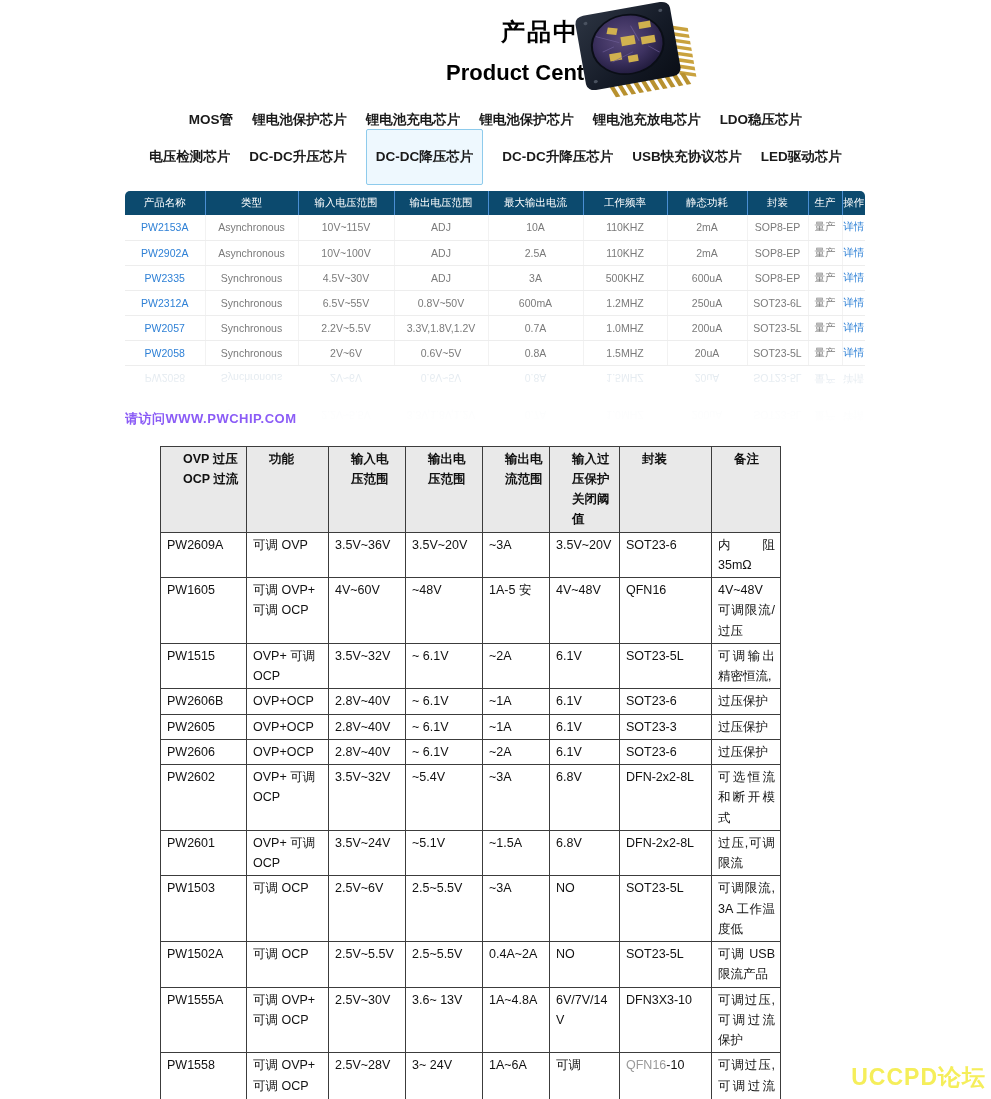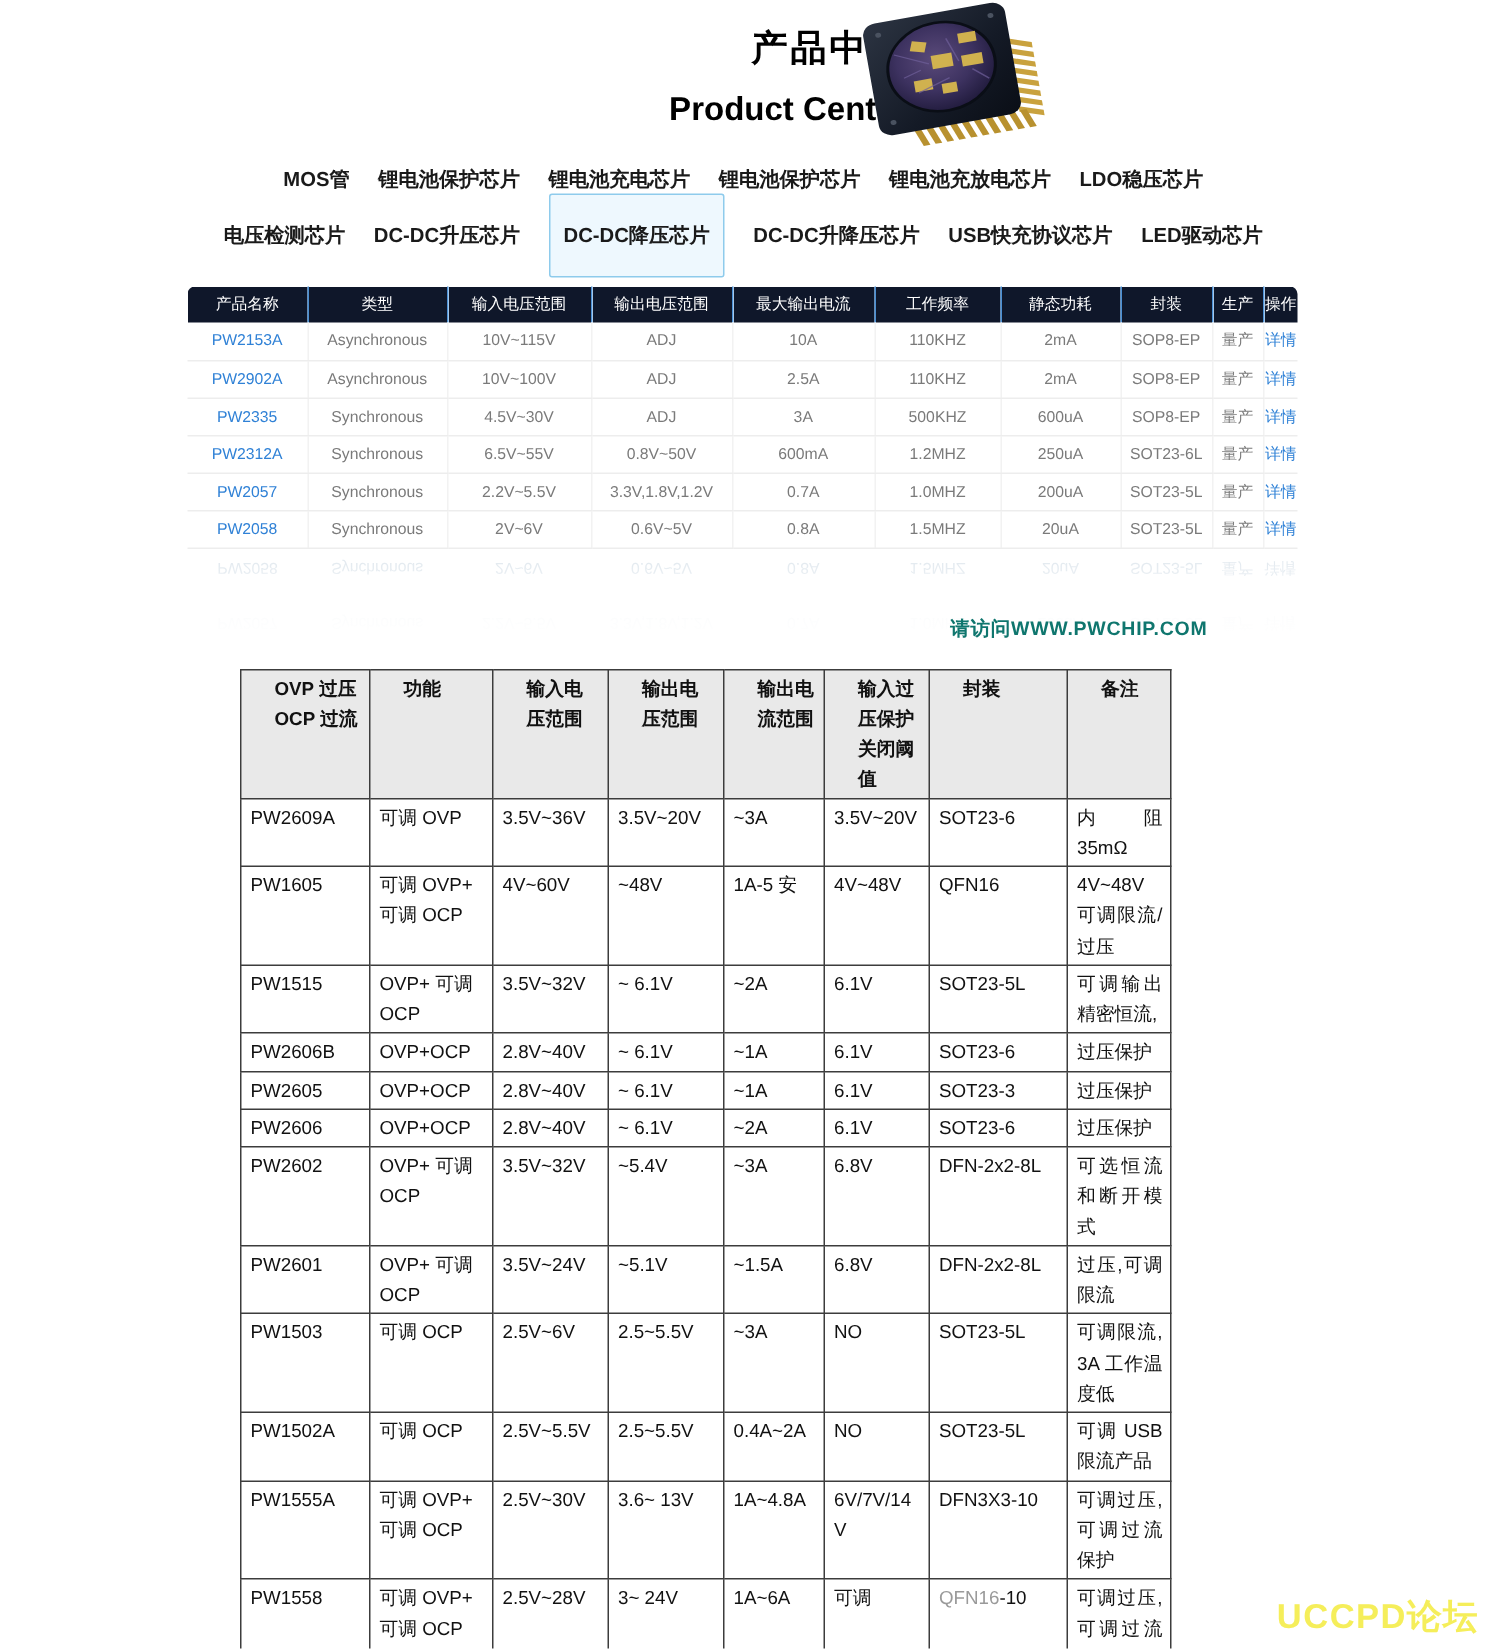--- a/index.html
+++ b/index.html
@@ -21,21 +21,21 @@
              font-size:13.5px; font-weight:600; color:#1a1a1a; }
   .nav-row1 { margin-top:10px; height:20px; }
   .nav-row2 { margin-top:13px; height:28px; }
   .nav-item { cursor:pointer; white-space:nowrap; }
   .nav-item.active { border:1px solid #8ecbec; background:#eef8fe; padding:18px 9px; border-radius:2px; }
 
   
   .ptable-wrap { position:relative; width:740px; margin:20px 0 0 125px; }
   table.ptable { width:740px; border-collapse:collapse; table-layout:fixed; }
   table.ptable th {
-    background:#0f172a; color:#fff; font-size:10.5px; font-weight:400;
+    background:#0c4a6e; color:#fff; font-size:10.5px; font-weight:400;
     height:24px; border-right:1px solid #4a8fd4; white-space:nowrap; overflow:hidden;
   }
   table.ptable th:first-child { border-top-left-radius:5px; }
   table.ptable th:last-child  { border-top-right-radius:5px; border-right:none; }
   table.ptable td {
     font-size:10.5px; color:#7a7a7a; text-align:center; height:25px;
     border-bottom:1px solid #ededed; border-right:1px solid #f2f2f2;
     white-space:nowrap; overflow:hidden;
   }
   table.ptable td:last-child { border-right:none; }
@@ -43,22 +43,22 @@
 
   
   .reflection { position:relative; height:62px; overflow:hidden; }
   .refl-row { display:flex; transform:scaleY(-1); color:#9db5c9; font-size:10.5px;
               height:25px; align-items:center; }
   .refl-row > div { text-align:center; overflow:hidden; white-space:nowrap; }
   .refl-row.r1 { opacity:.45; }
   .refl-row.r2 { opacity:.22; margin-top:12px; }
   .refl-fade { position:absolute; inset:0;
     background:linear-gradient(to bottom, rgba(255,255,255,.25), rgba(255,255,255,.78) 55%, #fff 100%); }
-  .visit-note { position:absolute; left:0; width:680px; text-align:right; top:44px;
-    font-size:13px; font-weight:700; color:#0f766e; letter-spacing:.5px; }
+  .visit-note { position:absolute; left:0; width:680px; text-align:left; top:44px;
+    font-size:13px; font-weight:700; color:#8b5cf6; letter-spacing:.5px; }
 
   
   .stable-wrap { margin:18px 0 0 160px; }
   table.stable { width:620px; border-collapse:collapse; table-layout:fixed;
     font-size:12.5px; color:#111; }
   table.stable th, table.stable td {
     border:1px solid #3c3c3c; padding:2px 5px 2px 6px; vertical-align:top;
     line-height:1.62; text-align:left;
   }
   table.stable th { background:#e9e9e9; font-weight:700; white-space:pre-line;padding-left:22px; }

